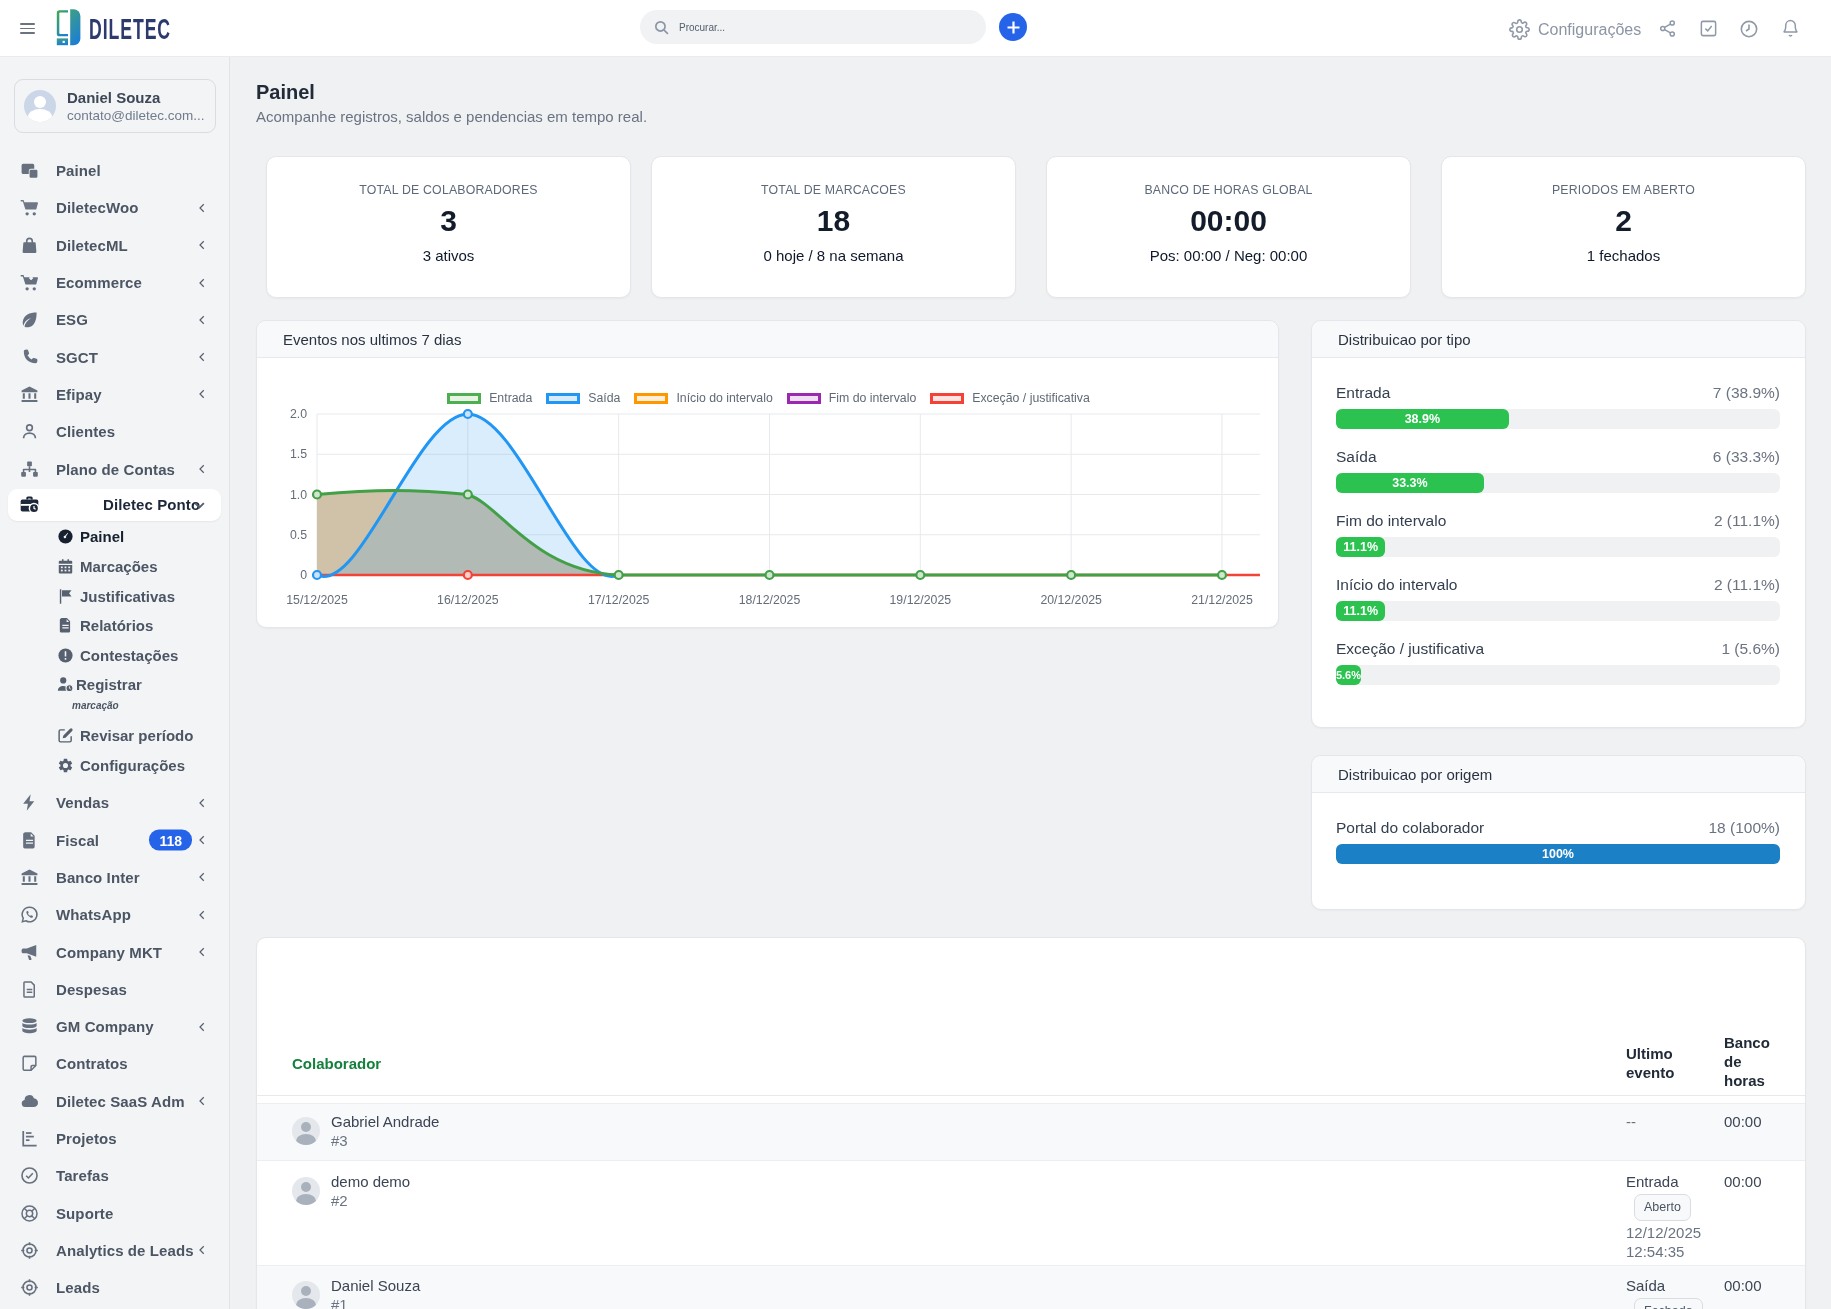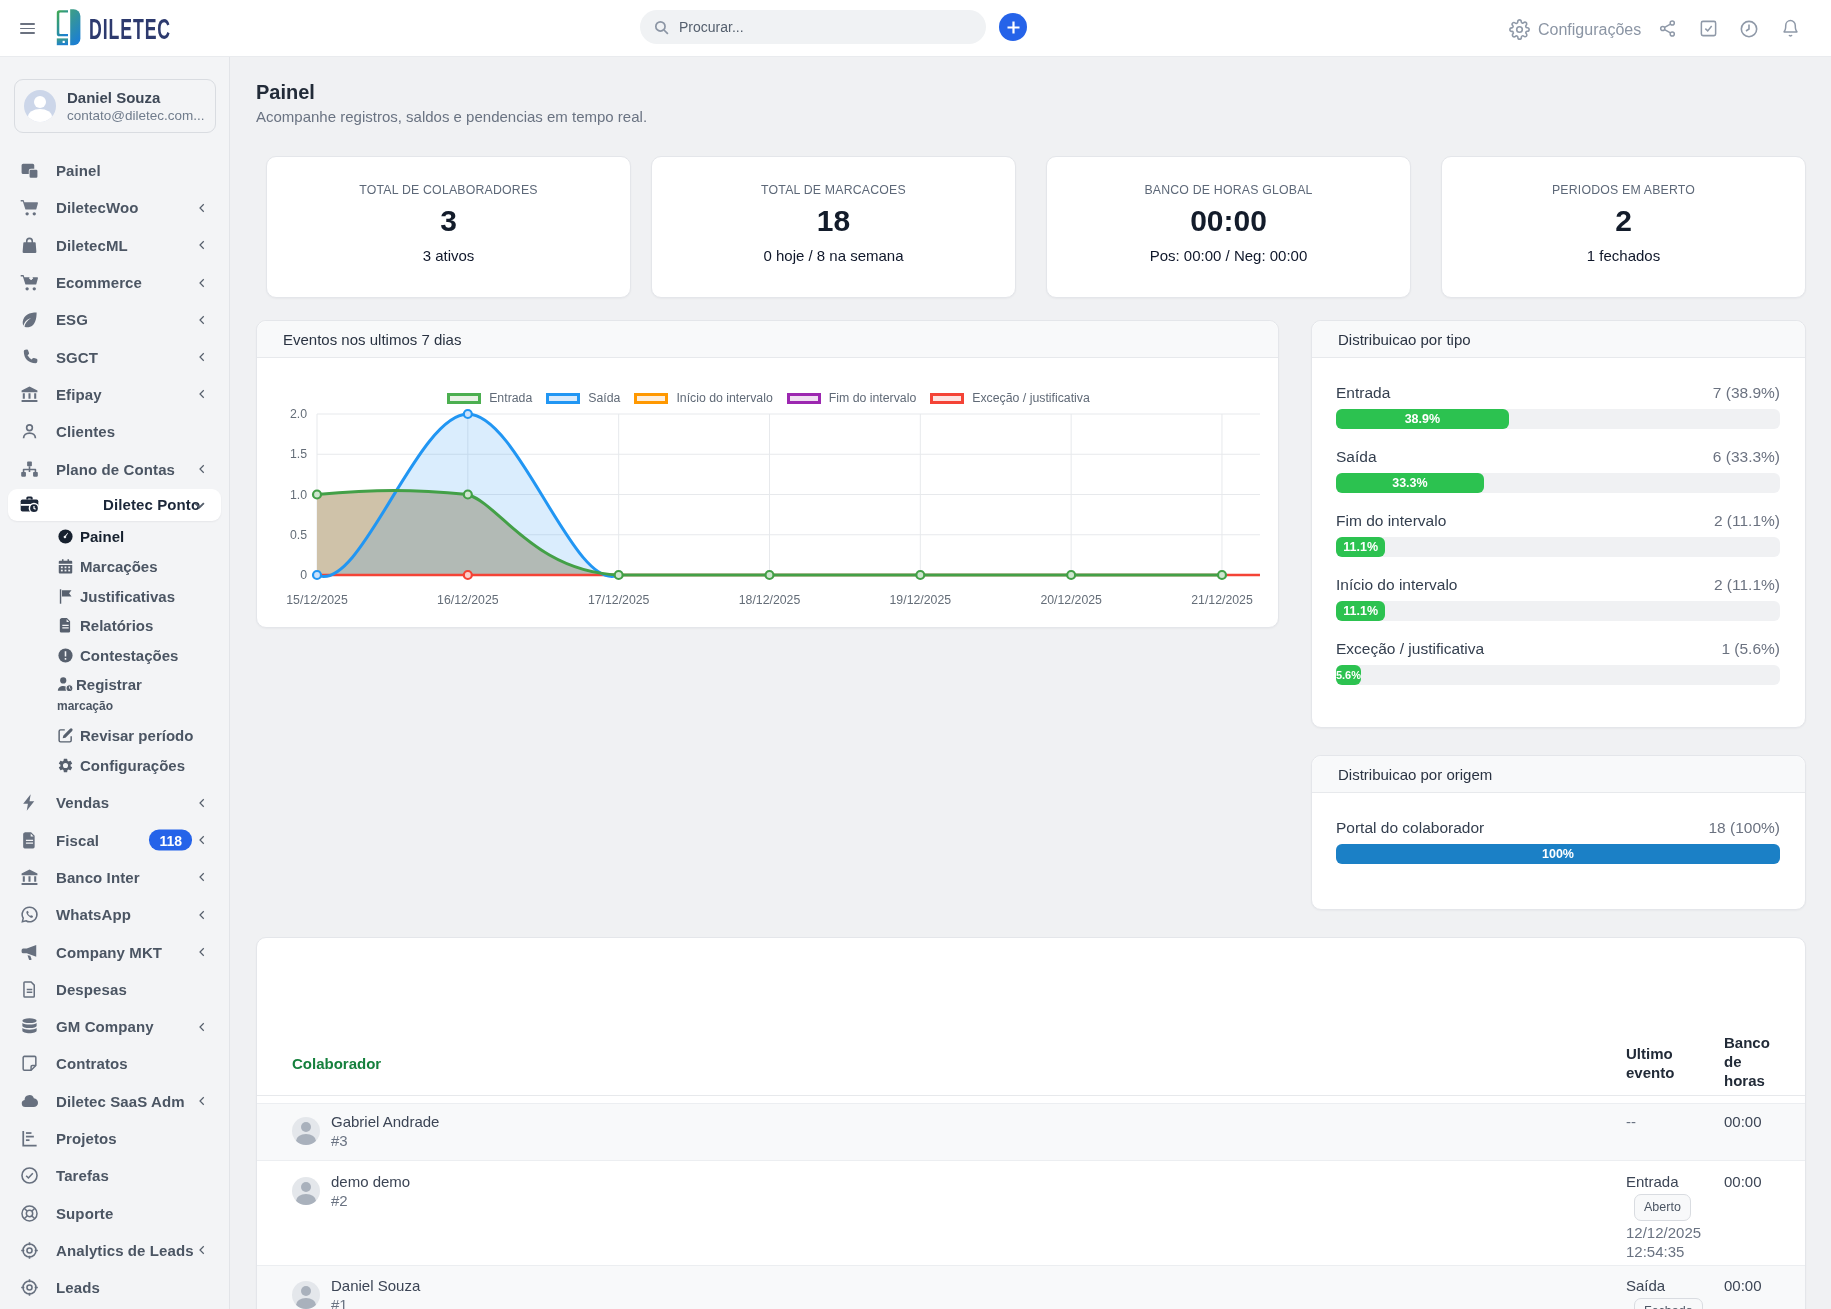--- a/index.html
+++ b/index.html
@@ -5,21 +5,21 @@
 <style>
 *{margin:0;padding:0;box-sizing:border-box;}
 html,body{width:1831px;height:1309px;overflow:hidden;}
 body{font-family:"Liberation Sans",sans-serif;background:#f0f1f3;position:relative;color:#374151;}
 
 #hdr{position:absolute;left:0;top:0;width:1831px;height:57px;background:#fff;border-bottom:1px solid #e9ebee;z-index:5;}
 #burger{position:absolute;left:20px;top:23px;width:15px;height:11px;display:flex;flex-direction:column;justify-content:space-between;}
 #burger span{display:block;height:1.8px;background:#6b7280;border-radius:1px;}
 #logo{position:absolute;left:56px;top:9px;display:flex;align-items:center;}
 #logotext{font-size:29.5px;font-weight:700;color:#2d3a6e;letter-spacing:1.5px;transform:scale(0.60,1.03);transform-origin:left center;margin-left:8px;margin-top:1px;}
-#search{position:absolute;left:640px;top:10px;width:346px;height:34px;background:#f0f2f4;border-radius:17px;display:flex;align-items:center;color:#55606e;font-size:14px;}
+#search{position:absolute;left:640px;top:10px;width:346px;height:34px;background:#f0f2f4;border-radius:17px;display:flex;align-items:center;color:#55606e;font-size:10px;}
 #search svg{margin:0 9px 0 13px;}
 #plusbtn{position:absolute;left:999px;top:13px;width:28px;height:28px;border-radius:50%;background:#2563e9;color:#fff;display:flex;align-items:center;justify-content:center;}
 #plusbtn svg{display:block;}
 .hico{position:absolute;top:19px;color:#8f99a8;}
 #hcfg{position:absolute;left:1509px;top:19px;display:flex;align-items:center;color:#8f99a8;font-size:16px;}
 #hcfg span{margin-left:8px;color:#8b95a4;}
 
 #side{position:absolute;left:0;top:57px;width:230px;height:1252px;background:#f3f4f6;border-right:1px solid #e2e4e8;overflow:hidden;}
 #ucard{position:absolute;left:14px;top:22px;width:202px;height:54px;border:1px solid #d9dce1;border-radius:9px;display:flex;align-items:center;}
 #uavatar{width:32px;height:32px;border-radius:50%;background:#ccd6e9;margin:0 11px 0 9px;position:relative;overflow:hidden;}
@@ -37,21 +37,21 @@
 .act-parent .lb{color:#1c2739;}
 .act-parent .ch{right:14px;}
 .smi{height:29.8px;display:flex;align-items:center;padding-left:57px;}
 .smi .ic{width:17px;height:17px;margin-right:6px;color:#57606e;flex:none;}
 .smi .lb{font-size:15px;font-weight:700;color:#4b5563;}
 .smi.on .ic,.smi.on .lb{color:#16202e;}
 #regwrap{padding:3px 14px 3px 57px;height:50px;}
 #regwrap .l1{display:flex;align-items:center;height:22px;}
 #regwrap .ic{width:17px;height:17px;margin-right:2px;color:#57606e;}
 #regwrap .lb{font-size:15px;font-weight:700;color:#4b5563;}
-#regwrap .l2{font-size:12px;font-weight:700;color:#4b5563;line-height:20px;margin-left:0;}
+#regwrap .l2{font-size:10px;font-weight:700;color:#4b5563;line-height:20px;margin-left:15px;font-style:italic;}
 .badge{background:#2563e9;color:#fff;font-size:14px;font-weight:700;border-radius:10px;padding:2.5px 10px;position:absolute;right:37px;top:50%;transform:translateY(-50%);}
 
 #main{position:absolute;left:230px;top:57px;width:1601px;height:1252px;}
 h1{font-size:20px;font-weight:600;color:#222b38;position:absolute;left:26px;top:24px;}
 #subt{position:absolute;left:26px;top:51px;font-size:15px;color:#6a7382;}
 .card{position:absolute;background:#fff;border:1px solid #e4e6ea;border-radius:10px;box-shadow:0 1px 2px rgba(16,24,40,.04);}
 .stat{width:365px;height:142px;top:99px;text-align:center;}
 .stat .sl{margin-top:26px;font-size:12.3px;color:#5d6878;letter-spacing:.2px;}
 .stat .sv{margin-top:7px;font-size:30px;font-weight:700;color:#131c2b;}
 .stat .ss{margin-top:9px;font-size:15px;color:#0f172a;}

